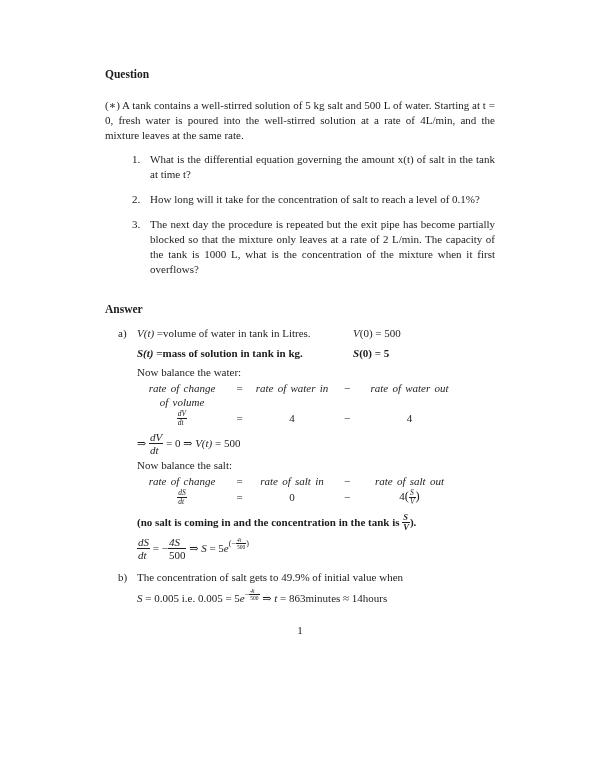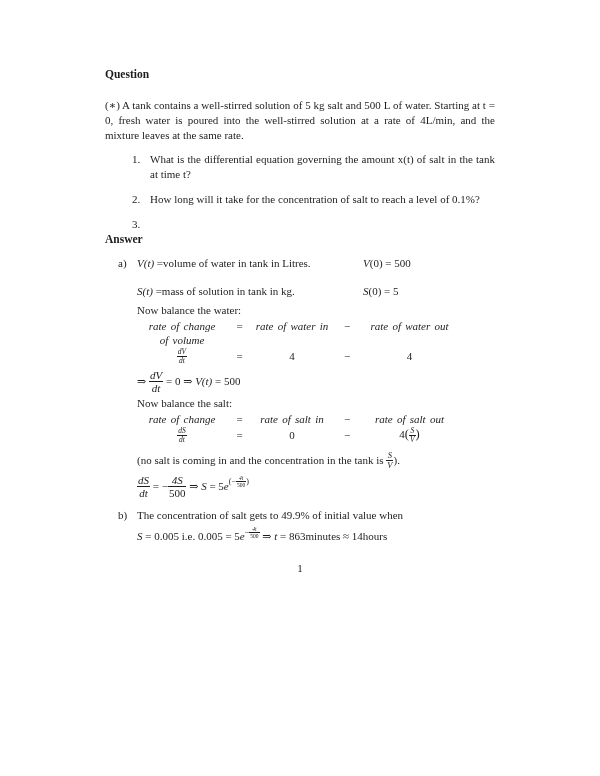--- a/index.html
+++ b/index.html
@@ -15,42 +15,42 @@
   .hd { font-weight:bold; font-size:11.5px; }
   .ans-hd { margin-top:25px; }
   .intro { margin:16px 0 0 0; text-align:justify; }
   .qlist { margin-top:9px; }
   .qitem { position:relative; padding-left:45px; text-align:justify; }
   .qitem + .qitem { margin-top:10px; }
   .qnum { position:absolute; left:27px; top:0; }
   .aitem { position:relative; padding-left:32px; margin-top:9px; }
   .alabel { position:absolute; left:13px; top:0; }
   .defrow { position:relative; }
-  .defrow + .defrow { margin-top:13px; }
-  .defright { position:absolute; left:226px; top:0; }
+  .defrow + .defrow { margin-top:5px;font-weight:bold; }
+  .defright { position:absolute; left:216px; top:0; }
   .mi { font-style:italic; }
   .balance-intro { margin-top:4px; }
   .btable { margin-top:2px; }
   .trow { display:grid; grid-template-columns:90px 25px 80px 30px 95px; line-height:13px; align-items:center; }
   .trow + .trow { margin-top:1px; }
   .bc { text-align:center; }
   .rlabel { font-style:italic; word-spacing:1.5px; }
-  .frac { display:inline-block; text-align:center; vertical-align:middle; }
+  .frac { display:inline-block; text-align:left; vertical-align:middle; }
   .frac .num, .frac .den { display:block; padding:0 1px; }
   .frac .den { border-top:1px solid currentColor; }
   .frac.lg { font-size:11px; line-height:12px; }
   .frac.md { font-size:8.5px; line-height:9px; }
   .frac.sm { font-size:7.5px; line-height:8px; }
   .frac.xs { font-size:5.5px; line-height:6px; }
   .deq { display:flex; align-items:center; min-height:24px; margin-top:4px; }
   .deq > span { white-space:pre; }
   .beq { display:flex; align-items:center; min-height:18px; margin-top:4px; }
   .beq > span { white-space:pre; }
   .noteline { display:flex; align-items:center; margin-top:6px; min-height:20px; }
-  .noteline > span { white-space:pre; }
+  .noteline > span { white-space:pre;font-weight:bold; }
   .sup { position:relative; top:-5px; font-size:8px; display:inline-flex; align-items:center; }
   .beq .sup { top:-4px; }
   .bigp { font-size:12.5px; }
   .pagenum { text-align:center; margin-top:16px; }
 </style>
 </head>
 <body>
 
 <div class="page">
 
@@ -61,20 +61,21 @@
     <div class="qitem">
       <span class="qnum">1.</span>
       <span>What is the differential equation governing the amount x(t) of salt in the tank at time t?</span>
     </div>
     <div class="qitem">
       <span class="qnum">2.</span>
       <span>How long will it take for the concentration of salt to reach a level of 0.1%?</span>
     </div>
     <div class="qitem">
       <span class="qnum">3.</span>
+      <span>The next day the procedure is repeated but the exit pipe has become partially blocked so that the mixture only leaves at a rate of 2 L/min. The capacity of the tank is 1000 L, what is the concentration of the mixture when it first overflows?</span>
     </div>
   </div>
 
   <div class="hd ans-hd">Answer</div>
 
   <div class="aitem">
     <span class="alabel">a)</span>
     <div>
 
       <div class="defrow">

